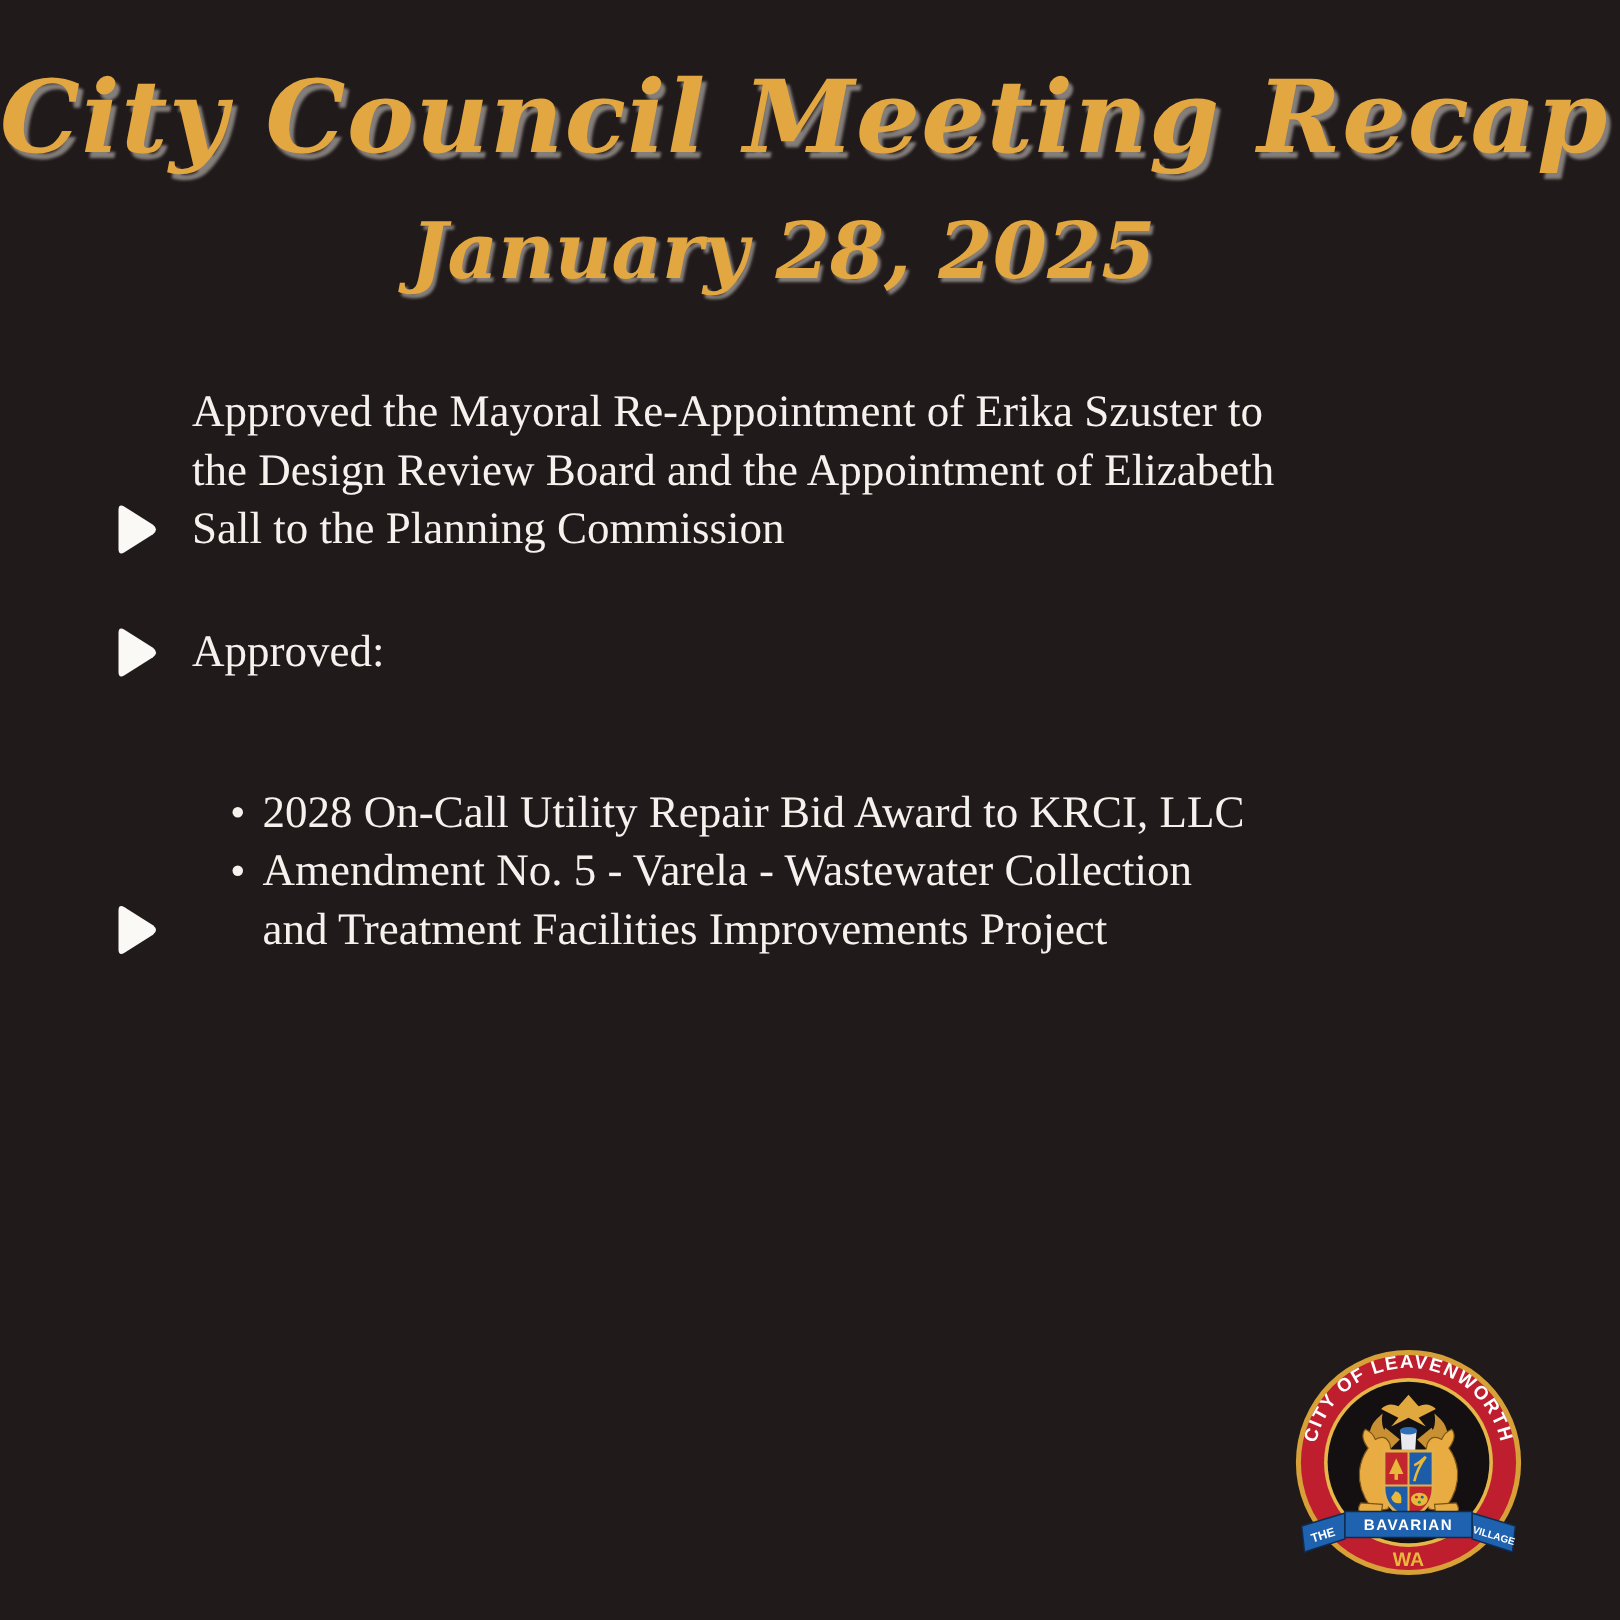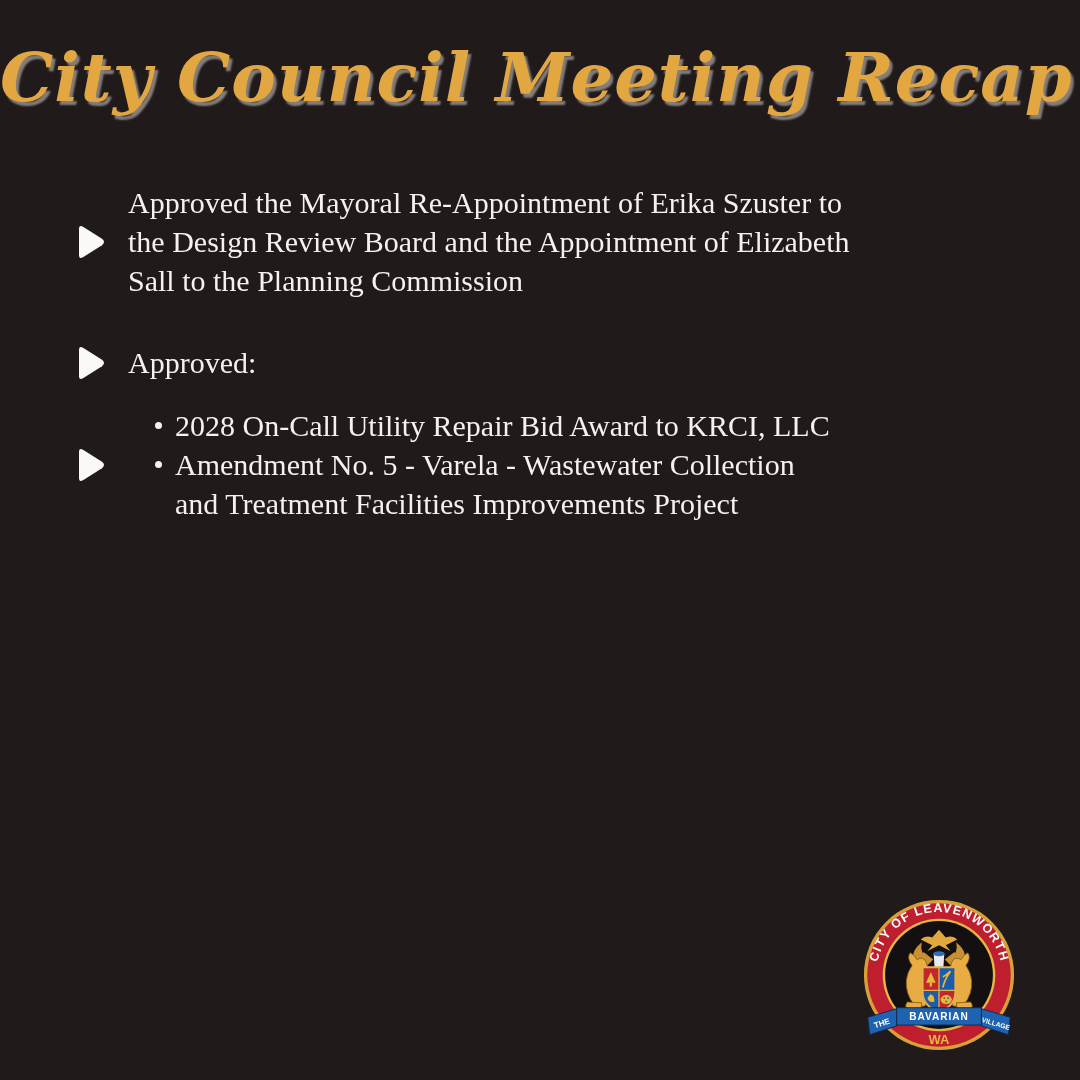--- a/index.html
+++ b/index.html
@@ -34,27 +34,27 @@
     font-weight: 700;
     font-size: 52px;
     line-height: 72px;
     color: #E2A740;
     text-shadow: 2px 3px 2px rgba(150,145,140,0.85);
     white-space: nowrap;
   }
   .content { margin-top: 51px; }
   .section {
     display: flex;
-    align-items: center;
+    align-items: flex-end;
     padding-left: 75px;
     padding-right: 36px;
   }
   .section + .section { margin-top: 0; }
   .section-1 { margin-bottom: 43px; }
-  .section-2 { margin-bottom: 24px; }
+  .section-2 { margin-bottom: 68px; }
   .arrow {
     flex: none;
     width: 31px; height: 38px;
     margin-right: 22px;
     margin-top: 1px;
   }
   .section-body {
     font-size: 30px;
     line-height: 39px;
     color: #F5F2EE;
@@ -84,20 +84,21 @@
   }
   .seal svg { display: block; width: 100%; height: 100%; }
 </style>
 </head>
 <body>
 
 <div class="poster">
 
   <div class="titles">
     <h1 class="main-title">City Council Meeting Recap</h1>
+    <h2 class="date-title">January 28, 2025</h2>
   </div>
 
   <div class="content">
 
     <div class="section section-1">
       <span class="arrow">
         <svg viewBox="0 0 31 38" xmlns="http://www.w3.org/2000/svg">
           <path d="M4 6 Q4 1.5 8 3.8 L27 15.8 Q31 19 27 22.2 L8 34.2 Q4 36.5 4 32 Z" fill="#FBF9F6"></path>
         </svg>
       </span>

